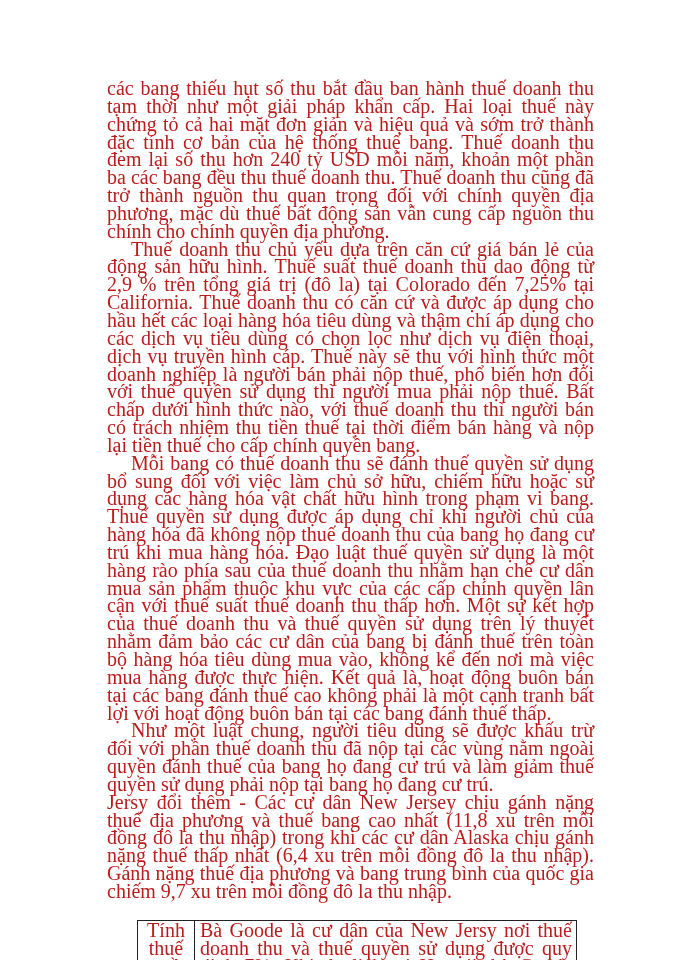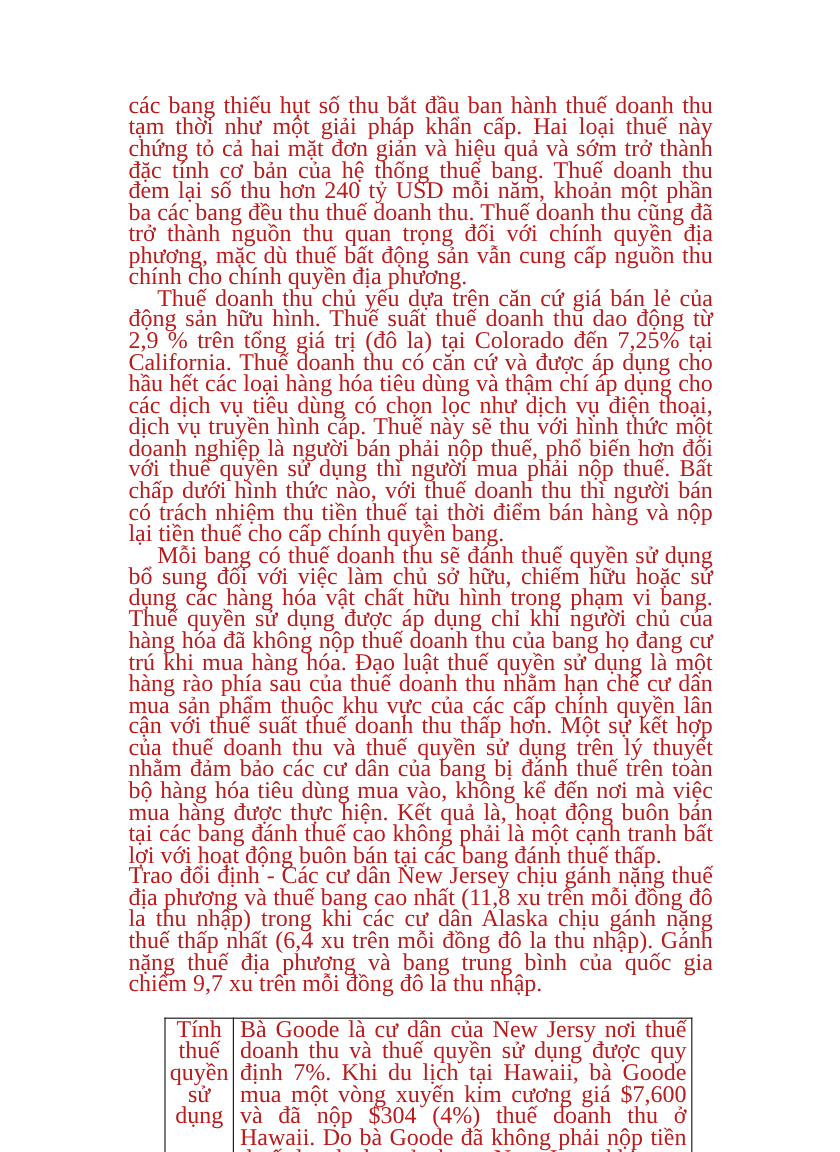--- a/index.html
+++ b/index.html
@@ -24,22 +24,23 @@
 </head>
 <body>
 
 <div class="page">
   <p>các bang thiếu hụt số thu bắt đầu ban hành thuế doanh thu tạm thời như một giải pháp khẩn cấp. Hai loại thuế này chứng tỏ cả hai mặt đơn giản và hiệu quả và sớm trở thành đặc tính cơ bản của hệ thống thuế bang. Thuế doanh thu đem lại số thu hơn 240 tỷ USD mỗi năm, khoản một phần ba các bang đều thu thuế doanh thu. Thuế doanh thu cũng đã trở thành nguồn thu quan trọng đối với chính quyền địa phương, mặc dù thuế bất động sản vẫn cung cấp nguồn thu chính cho chính quyền địa phương.</p>
 
   <p class="indent"><b>Thuế doanh thu</b><span> chủ yếu dựa trên căn cứ giá bán lẻ của động sản hữu hình. Thuế suất thuế doanh thu dao động từ 2,9 % trên tổng giá trị (đô la) tại Colorado đến 7,25% tại California. Thuế doanh thu có căn cứ và được áp dụng cho hầu hết các loại hàng hóa tiêu dùng và thậm chí áp dụng cho các dịch vụ tiêu dùng có chọn lọc như dịch vụ điện thoại, dịch vụ truyền hình cáp. Thuế này sẽ thu với hình thức một doanh nghiệp là người bán phải nộp thuế, phổ biến hơn đối với thuế quyền sử dụng thì người mua phải nộp thuế. Bất chấp dưới hình thức nào, với thuế doanh thu thì người bán có trách nhiệm thu tiền thuế tại thời điểm bán hàng và nộp lại tiền thuế cho cấp chính quyền bang.</span></p>
 
   <p class="indent"><span>Mỗi bang có thuế doanh thu sẽ đánh </span><b>thuế quyền sử dụng</b><span> bổ sung đối với việc làm chủ sở hữu, chiếm hữu hoặc sử dụng các hàng hóa vật chất hữu hình trong phạm vi bang. Thuế quyền sử dụng được áp dụng chỉ khi người chủ của hàng hóa đã không nộp thuế doanh thu của bang họ đang cư trú khi mua hàng hóa. Đạo luật thuế quyền sử dụng là một hàng rào phía sau của thuế doanh thu nhằm hạn chế cư dân mua sản phẩm thuộc khu vực của các cấp chính quyền lân cận với thuế suất thuế doanh thu thấp hơn. Một sự kết hợp của thuế doanh thu và thuế quyền sử dụng trên lý thuyết nhằm đảm bảo các cư dân của bang bị đánh thuế trên toàn bộ hàng hóa tiêu dùng mua vào, không kể đến nơi mà việc mua hàng được thực hiện. Kết quả là, hoạt động buôn bán tại các bang đánh thuế cao không phải là một cạnh tranh bất lợi với hoạt động buôn bán tại các bang đánh thuế thấp.</span></p>
 
+  <p class="indent">Như một luật chung, người tiêu dùng sẽ được khấu trừ đối với phần thuế doanh thu đã nộp tại các vùng nằm ngoài quyền đánh thuế của bang họ đang cư trú và làm giảm thuế quyền sử dụng phải nộp tại bang họ đang cư trú.</p>
 
-  <p><b>Trao đổi định</b><span> - Các cư dân New Jersey chịu gánh nặng thuế địa phương và thuế bang cao nhất (11,8 xu trên mỗi đồng đô la thu nhập) trong khi các cư dân Alaska chịu gánh nặng thuế thấp nhất (6,4 xu trên mỗi đồng đô la thu nhập). Gánh nặng thuế địa phương và bang trung bình của quốc gia chiếm 9,7 xu trên mỗi đồng đô la thu nhập.</span></p>
+  <p><b>Jersy đổi thêm</b><span> - Các cư dân New Jersey chịu gánh nặng thuế địa phương và thuế bang cao nhất (11,8 xu trên mỗi đồng đô la thu nhập) trong khi các cư dân Alaska chịu gánh nặng thuế thấp nhất (6,4 xu trên mỗi đồng đô la thu nhập). Gánh nặng thuế địa phương và bang trung bình của quốc gia chiếm 9,7 xu trên mỗi đồng đô la thu nhập.</span></p>
 
   <table class="box">
     <tbody>
         <tr>
       <td class="label">Tính thuế quyền sử dụng</td>
       <td class="body">Bà Goode là cư dân của New Jersy nơi thuế doanh thu và thuế quyền sử dụng được quy định 7%. Khi du lịch tại Hawaii, bà Goode mua một vòng xuyến kim cương giá $7,600 và đã nộp $304 (4%) thuế doanh thu ở Hawaii. Do bà Goode đã không phải nộp tiền thuế doanh thu của bang New Jersy khi mua hàng nên bà có nghĩa vụ nộp $228 thuế quyền sử dụng cho bang New Jersy. Thuế quyền sử dụng là $532 (7% của $7,600) sẽ được khấu trừ phần thuế doanh thu đã nộp ở bang Hawaii 304 USD. Nếu bà Goode đã có chuyến du lịch tại bang California và đã nộp thuế doanh thu tại bang này với thuế suất 7,25% đối với trang sức đã mua thì bà sẽ không có nghĩa vụ nộp thuế quyền sử dụng tại bang New Jersy.</td>
     </tr>
   </tbody>
     </table>
 

